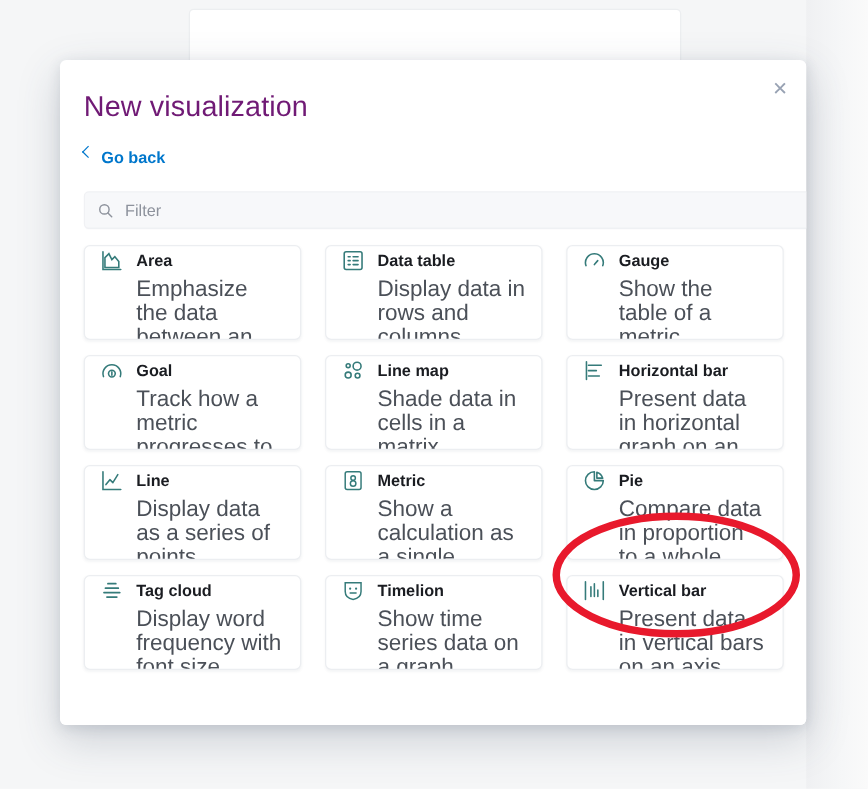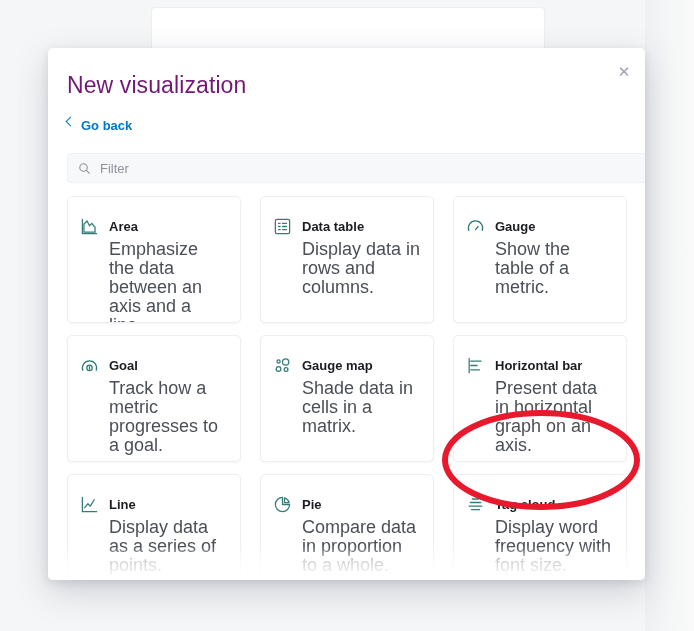--- a/index.html
+++ b/index.html
@@ -167,25 +167,25 @@
     left: 19px;
     top: 148px;
     width: 559px;
     display: grid;
     grid-template-columns: repeat(3, 174px);
     gap: 12px 19px;
   }
   .card {
     box-sizing: border-box;
     width: 174px;
-    height: 127px;
+    height: 76px;
     background: #ffffff;
     border: 1px solid #eceef1;
     border-radius: 5px;
-    padding: 20px 12px 0 12px;
+    padding: 2px 12px 0 12px;
     box-shadow: 0 1px 2px rgba(65,78,101,0.06);
     cursor: pointer;
     overflow: hidden;
   }
   .card-head {
     display: flex;
     align-items: flex-start;
     gap: 10px;
   }
   .card-icon {
@@ -314,21 +314,21 @@
     </div>
 
     <div class="card">
       <div class="card-head">
         <svg class="card-icon" viewBox="0 0 24 24" fill="none" stroke="currentColor" stroke-width="1.6">
           <circle cx="7" cy="7" r="2"></circle>
           <circle cx="16" cy="7.5" r="4"></circle>
           <circle cx="7" cy="16.5" r="3"></circle>
           <circle cx="16.5" cy="17" r="2.4"></circle>
         </svg>
-        <div class="card-title">Gauge map</div>
+        <div class="card-title">Line map</div>
       </div>
       <div class="card-desc">Shade data in cells in a matrix.</div>
     </div>
 
     <div class="card">
       <div class="card-head">
         <svg class="card-icon" viewBox="0 0 24 24" fill="none" stroke="currentColor" stroke-width="1.6">
           <path d="M4 3v18" stroke-linecap="round"></path>
           <path d="M6 6.5h13M6 12h8M6 17.5h11" stroke-linecap="round"></path>
         </svg>
@@ -341,20 +341,31 @@
       <div class="card-head">
         <svg class="card-icon" viewBox="0 0 24 24" fill="none" stroke="currentColor" stroke-width="1.6">
           <path d="M3 3v18h18" stroke-linecap="round"></path>
           <path d="M6 16l4-5 3 3 5-8" stroke-linecap="round" stroke-linejoin="round"></path>
         </svg>
         <div class="card-title">Line</div>
       </div>
       <div class="card-desc">Display data as a series of points.</div>
     </div>
 
+    <div class="card">
+      <div class="card-head">
+        <svg class="card-icon" viewBox="0 0 24 24" fill="none" stroke="currentColor" stroke-width="1.5">
+          <rect x="4" y="3" width="16" height="18" rx="2"></rect>
+          <circle cx="12" cy="9.3" r="2.3"></circle>
+          <circle cx="12" cy="15" r="2.8"></circle>
+        </svg>
+        <div class="card-title">Metric</div>
+      </div>
+      <div class="card-desc">Show a calculation as a single number.</div>
+    </div>
 
     <div class="card">
       <div class="card-head">
         <svg class="card-icon" viewBox="0 0 24 24" fill="none" stroke="currentColor" stroke-width="1.6">
           <path d="M12 3a9 9 0 109 9h-9z" stroke-linejoin="round"></path>
           <path d="M14.5 3.6A9 9 0 0120.4 9.5h-5.9z" stroke-linejoin="round"></path>
         </svg>
         <div class="card-title">Pie</div>
       </div>
       <div class="card-desc">Compare data in proportion to a whole.</div>

